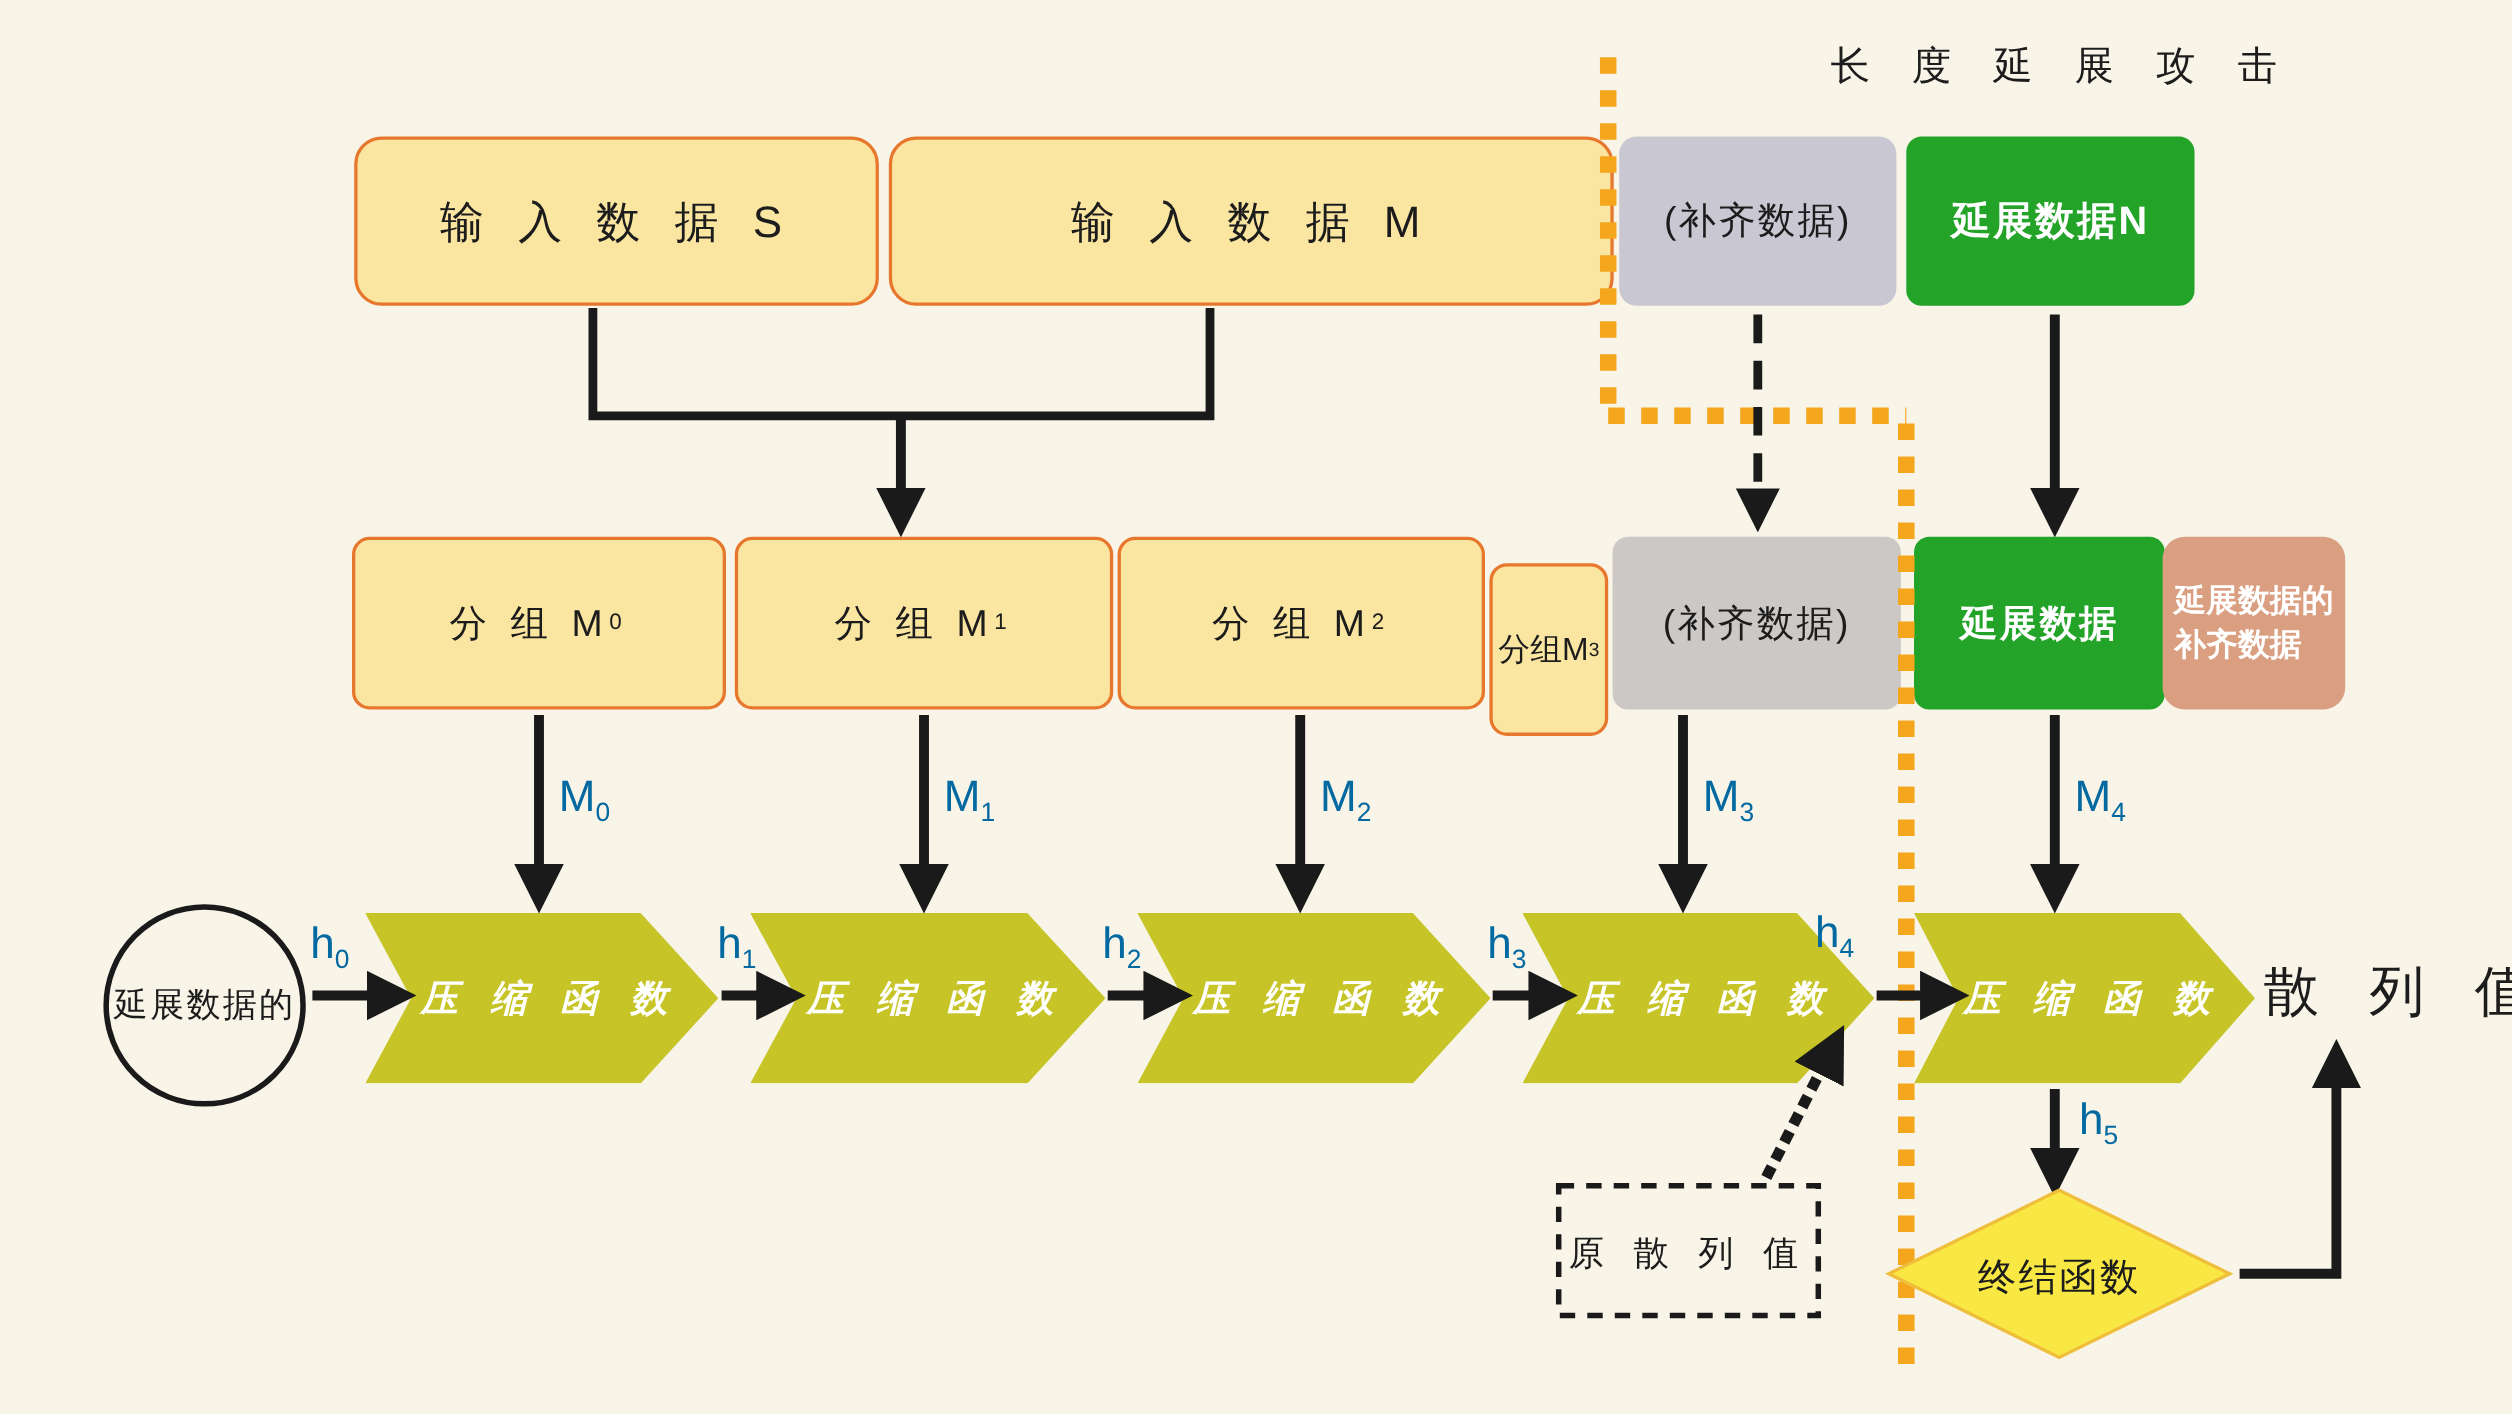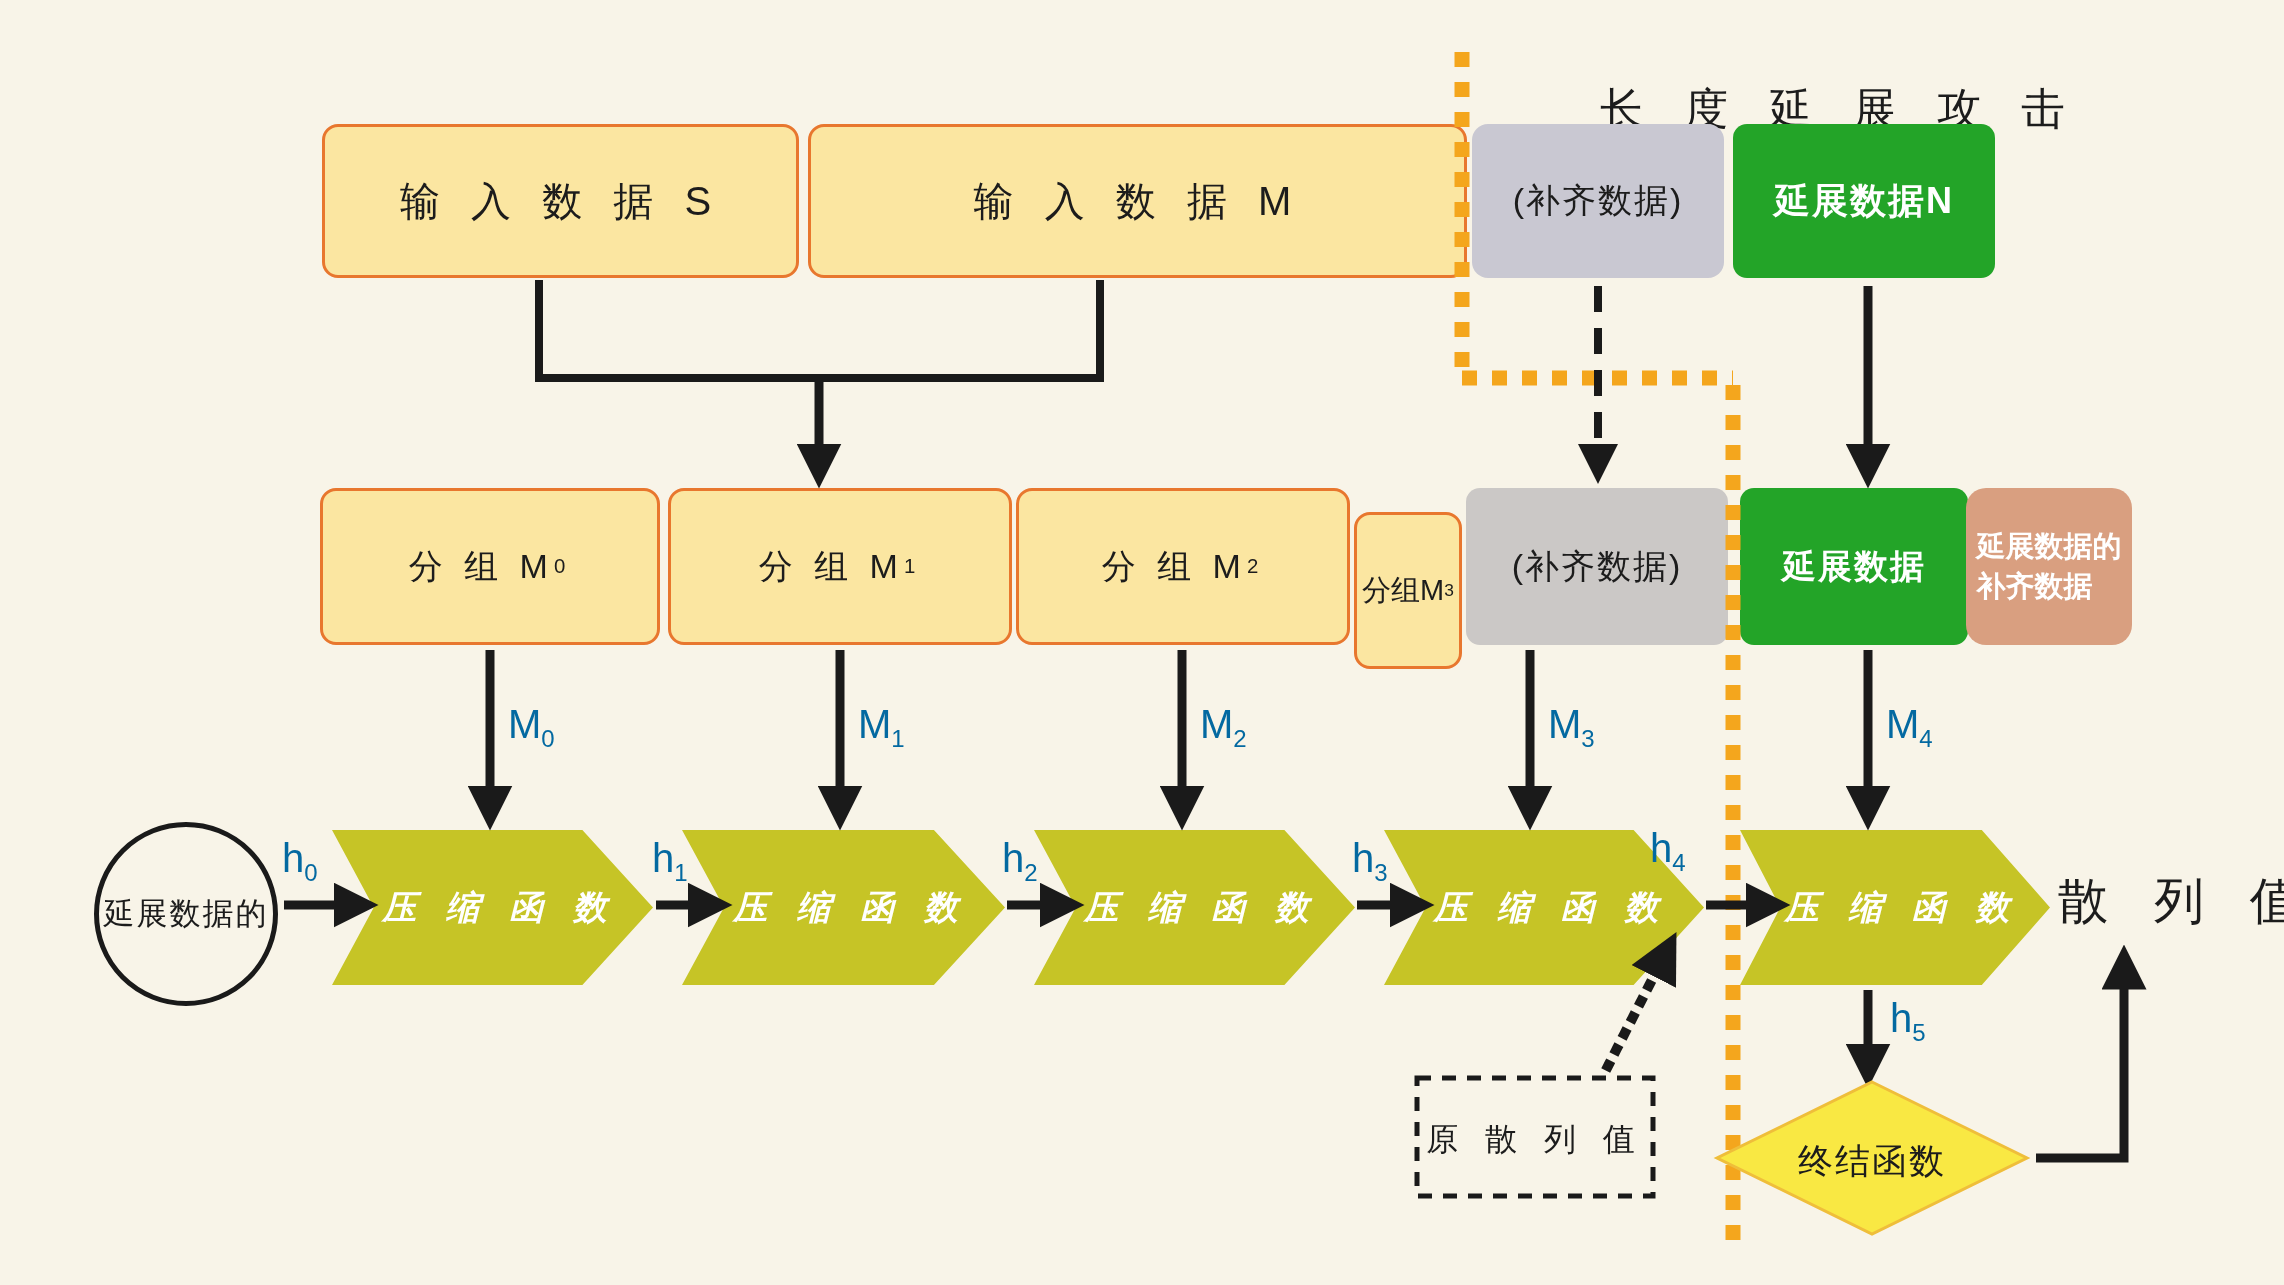--- a/index.html
+++ b/index.html
@@ -4,28 +4,28 @@
 <style>
   html,body{margin:0;padding:0;}
   body{font-family:"Liberation Sans","DejaVu Sans",sans-serif;background:#f8f4e8;}
   .canvas{position:relative;width:2284px;height:1285px;background:#f8f4e8;overflow:hidden;color:#1c1c1c;}
   .box{position:absolute;display:flex;align-items:center;justify-content:center;box-sizing:border-box;white-space:nowrap;}
   .yellow{background:#fbe6a1;border:3px solid #e8772e;border-radius:16px;}
   .gray1{background:#c9c8d2;border-radius:16px;}
   .gray2{background:#cbc8c6;border-radius:14px;}
   .green{background:#23a428;border-radius:14px;color:#ffffff;font-weight:bold;}
   .salmon{background:#d99f80;border-radius:20px;color:#ffffff;font-weight:bold;white-space:normal;line-height:1.35;}
-  .r1txt{font-size:40px;letter-spacing:10px;}
+  .r1txt{font-size:40px;letter-spacing:10px;border-radius:25px;}
   .r2txt{font-size:34px;letter-spacing:6px;}
   .chev{position:absolute;top:830px;height:155px;background:#c6c426;color:#ffffff;display:flex;align-items:center;justify-content:center;
         font-size:34px;font-weight:bold;letter-spacing:10px;padding-left:14px;box-sizing:border-box;
         clip-path:polygon(0% 0%,78% 0%,100% 50%,78% 100%,0% 100%,13% 50%);white-space:nowrap;font-style:italic;}
   .label{position:absolute;font-size:40px;color:#0369a1;white-space:nowrap;}
   sub{font-size:0.6em;}
-  .title{position:absolute;left:1600px;top:36px;font-size:44px;letter-spacing:14px;white-space:nowrap;margin-top:44px;}
+  .title{position:absolute;left:1664px;top:36px;font-size:36px;letter-spacing:14px;white-space:nowrap;}
   .circle{position:absolute;left:94px;top:822px;width:184px;height:184px;border:5px solid #1a1a1a;border-radius:50%;
           display:flex;align-items:center;justify-content:center;font-size:31px;letter-spacing:2px;box-sizing:border-box;}
   .hash{position:absolute;left:2058px;top:868px;font-size:50px;letter-spacing:16px;white-space:nowrap;}
   .diamond-label{position:absolute;left:1717px;top:1138px;width:310px;text-align:center;font-size:35px;letter-spacing:2px;}
   .orig-hash{position:absolute;left:1417px;top:1118px;width:236px;text-align:center;font-size:32px;letter-spacing:9px;}
   svg.overlay{position:absolute;left:0;top:0;pointer-events:none;}
 </style>
 </head>
 <body>
 

